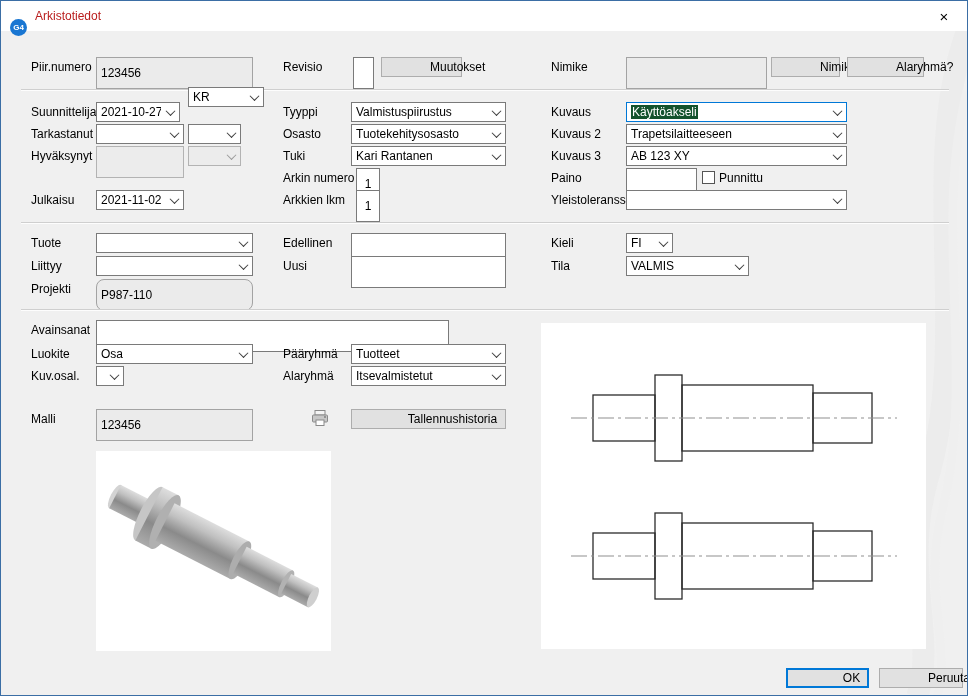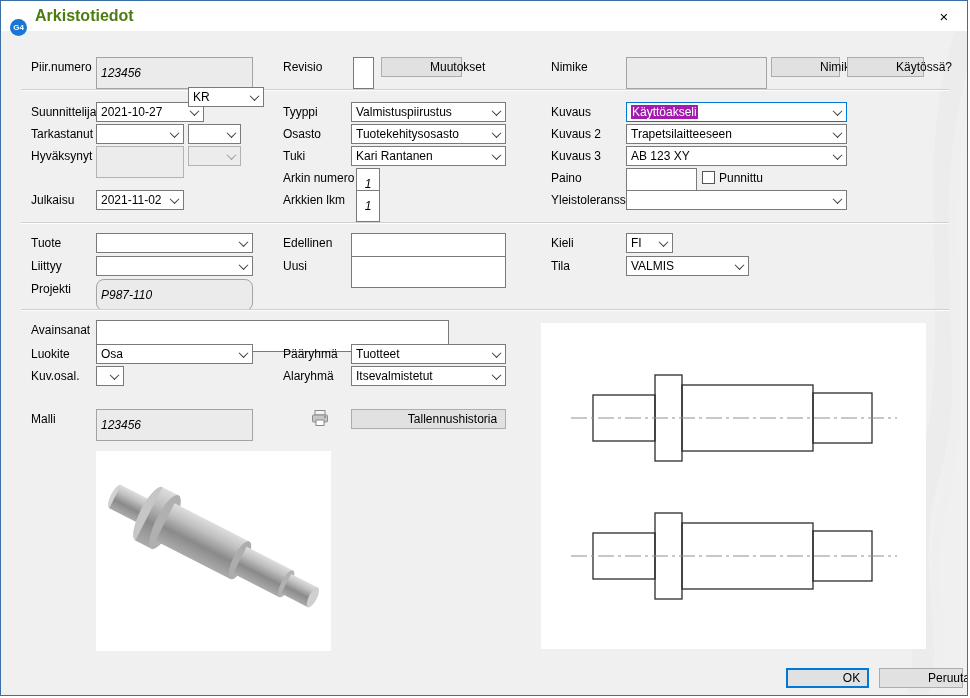--- a/index.html
+++ b/index.html
@@ -2,35 +2,35 @@
 <html><head>
 <meta charset="utf-8">
 <style>
   * { box-sizing: border-box; margin: 0; padding: 0; }
   html, body { width: 970px; height: 698px; overflow: hidden; }
   body { font-family: "Liberation Sans", sans-serif; background: #fff; }
   .dialog { position: relative; width: 968px; height: 696px; border: 1px solid #3b6ea5; background: #f0f0f0; overflow: hidden; }
 
   .titlebar { position: absolute; left: 0; top: 0; right: 0; height: 30px; background: #ffffff; display: flex; align-items: center; padding-left: 9px; }
   .app-icon { width: 17px; height: 17px; border-radius: 50%; background: #1976d2; color: #fff; font-size: 8px; font-weight: bold; display: flex; align-items: center; justify-content: center; margin-right: 8px; flex: 0 0 auto; margin-top: 23px; }
-  .title { font-size: 16px; color: #4d7c0f; font-weight: bold; }
+  .title { font-size: 12px; color: #b91c1c; }
   .close-btn { margin-left: auto; width: 46px; height: 30px; display: flex; align-items: center; justify-content: center; font-size: 15px; color: #000; cursor: default; }
 
   .lbl { position: absolute; font-size: 12px; color: #000; height: 16px; line-height: 16px; white-space: nowrap; }
-  .tb { position: absolute; height: 32px; border: 1px solid #7a7a7a; background: #fff; font-family: inherit; font-size: 12px; padding: 0 4px; color: #000; font-style: italic; }
+  .tb { position: absolute; height: 32px; border: 1px solid #7a7a7a; background: #fff; font-family: inherit; font-size: 12px; padding: 0 4px; color: #000; }
   .tb.ro { background: #ebebeb; border-color: #a3a3a3; }
   .tb.dis { background: #ececec; border-color: #b3b3b3; }
   .tb.center { text-align: center; padding: 0 2px; }
 
   .combo { position: absolute; height: 20px; border: 1px solid #7a7a7a; background: #fff; font-size: 12px; }
   .combo .ct { position: absolute; left: 4px; top: 2px; right: 18px; height: 16px; line-height: 15px; white-space: nowrap; overflow: hidden; color: #000; }
   .combo .ca { position: absolute; right: 1px; top: 1px; bottom: 1px; width: 16px; display: flex; align-items: center; justify-content: center; }
   .combo .ca::after { content: ""; width: 6px; height: 6px; border-right: 1.4px solid #3c3c3c; border-bottom: 1.4px solid #3c3c3c; transform: rotate(45deg) translate(-1px,-1px); }
   .combo.focused { border-color: #0078d7; }
-  .combo .sel { background: #a21caf; color: #fff; padding: 0 1px; }
+  .combo .sel { background: #14532d; color: #fff; padding: 0 1px; }
   .combo.dis { background: #ececec; border-color: #b3b3b3; }
   .combo.dis .ca::after { border-color: #9a9a9a; }
 
   .sep { position: absolute; height: 1px; background: #cfcfcf; box-shadow: 0 1px 0 #fdfdfd; }
 
   .btn { position: absolute; height: 20px; background: #e1e1e1; border: 1px solid #adadad; font-family: inherit; font-size: 12px; color: #000; padding-left: 48px; }
   .btn.default { border-color: #0078d7; box-shadow: inset 0 0 0 1px #0078d7; }
 
   .checkbox { position: absolute; width: 13px; height: 13px; background: #fff; border: 1px solid #555; }
   .preview { position: absolute; background: #fff; }
@@ -56,26 +56,26 @@
   </div>
 
   <div class="lbl" style="left:30px;top:58px">Piir.numero</div>
   <input class="tb ro" style="left: 95px; top: 56px; width: 157px;" readonly="" value="123456">
   <div class="lbl" style="left:282px;top:58px">Revisio</div>
   <input class="tb center" style="left: 352px; top: 56px; width: 21px;" value="">
   <button class="btn" style="left:380px;top:56px;width:81px">Muutokset</button>
   <div class="lbl" style="left:550px;top:58px">Nimike</div>
   <input class="tb ro" style="left: 625px; top: 56px; width: 141px;" readonly="" value="">
   <button class="btn" style="left:770px;top:56px;width:69px">Nimike</button>
-  <button class="btn" style="left:846px;top:56px;width:77px">Käytössä?</button>
+  <button class="btn" style="left:846px;top:56px;width:77px">Alaryhmä?</button>
 
   <div class="sep" style="left:20px;top:88px;width:928px"></div>
 
   <div class="lbl" style="left:30px;top:103px">Suunnittelija</div>
-  <div class="combo" style="left:95px;top:101px;width:108px">
+  <div class="combo" style="left:95px;top:101px;width:84px">
     <span class="ct">2021-10-27</span>
     <span class="ca"></span>
   </div>
   <div class="combo" style="left:187px;top:86px;width:76px">
     <span class="ct">KR</span>
     <span class="ca"></span>
   </div>
   <div class="lbl" style="left:282px;top:103px">Tyyppi</div>
   <div class="combo" style="left:350px;top:101px;width:155px">
     <span class="ct">Valmistuspiirustus</span>

